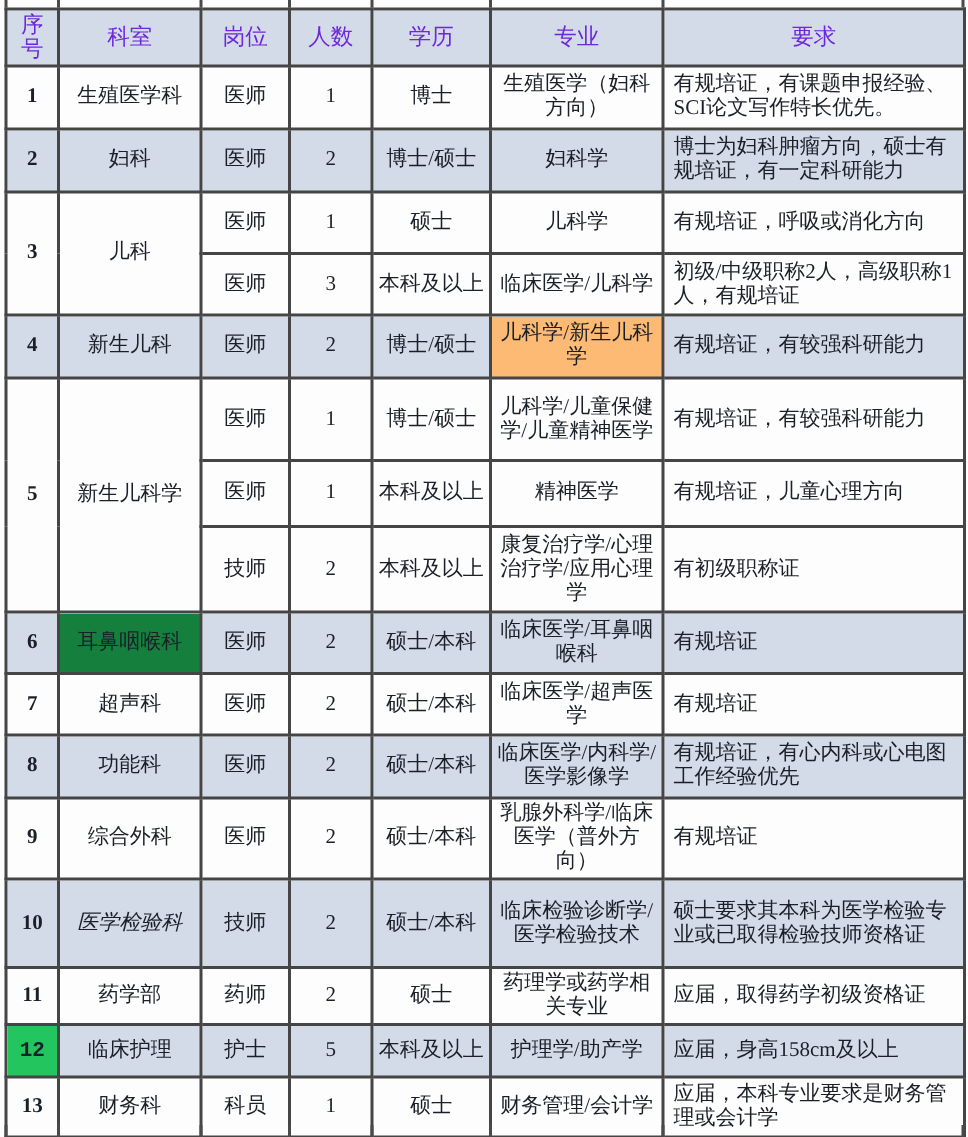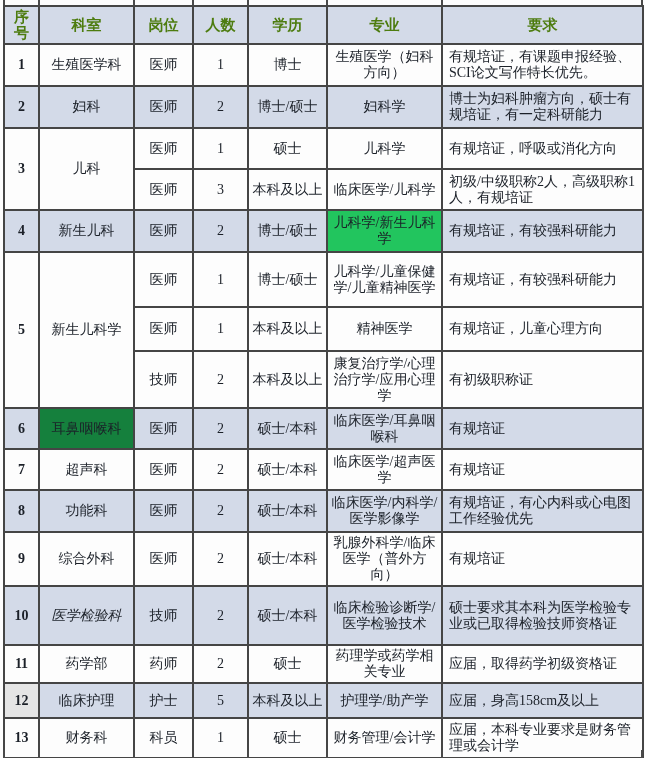--- a/index.html
+++ b/index.html
@@ -40,22 +40,22 @@
     padding: 2px 3px;
     font-size: 14px;
     line-height: 16px;
     color: #1b2028;
     text-align: center;
     vertical-align: middle;
     overflow: hidden;
     word-break: break-all;
   }
   #recruit th {
-    font-weight: bold;
-    color: #4d7c0f;
+    font-weight: normal;
+    color: #6d28d9;
     font-size: 15px;
     background: #d3dae8;
   }
   #recruit td.req {
     text-align: left;
     padding-left: 6px;
     padding-right: 4px;
   }
   #recruit td.serial {
     font-weight: bold;
@@ -126,21 +126,21 @@
           <td>本科及以上</td>
           <td>临床医学/儿科学</td>
           <td class="req">初级/中级职称2人，高级职称1人，有规培证</td>
         </tr>
         <tr class="shaded" style="height: 42px;">
           <td class="serial" rowspan="1" style="background: rgb(211, 218, 232);">4</td>
           <td rowspan="1" style="background: rgb(211, 218, 232);">新生儿科</td>
           <td style="background: rgb(211, 218, 232);">医师</td>
           <td style="background: rgb(211, 218, 232);">2</td>
           <td style="background: rgb(211, 218, 232);">博士/硕士</td>
-          <td style="background: #22c55e;">儿科学/新生儿科学</td>
+          <td style="background: #fdba74;">儿科学/新生儿科学</td>
           <td class="req" style="background: rgb(211, 218, 232);">有规培证，有较强科研能力</td>
         </tr>
         <tr class="plain" style="height: 55px;">
           <td class="serial" rowspan="3">5</td>
           <td rowspan="3">新生儿科学</td>
           <td>医师</td>
           <td>1</td>
           <td>博士/硕士</td>
           <td>儿科学/儿童保健学/儿童精神医学</td>
           <td class="req">有规培证，有较强科研能力</td>
@@ -207,21 +207,21 @@
         <tr class="plain" style="height: 28px;">
           <td class="serial" rowspan="1">11</td>
           <td rowspan="1">药学部</td>
           <td>药师</td>
           <td>2</td>
           <td>硕士</td>
           <td>药理学或药学相关专业</td>
           <td class="req">应届，取得药学初级资格证</td>
         </tr>
         <tr class="shaded" style="height: 35px;">
-          <td class="serial" rowspan="1" style="background: #e5e5e5;">12</td>
+          <td class="serial" rowspan="1" style="background: #22c55e; font-family: Liberation Mono, monospace;">12</td>
           <td rowspan="1" style="background: rgb(211, 218, 232);">临床护理</td>
           <td style="background: rgb(211, 218, 232);">护士</td>
           <td style="background: rgb(211, 218, 232);">5</td>
           <td style="background: rgb(211, 218, 232);">本科及以上</td>
           <td style="background: rgb(211, 218, 232);">护理学/助产学</td>
           <td class="req" style="background: rgb(211, 218, 232);">应届，身高158cm及以上</td>
         </tr>
         <tr class="plain" style="height: 40px;">
           <td class="serial" rowspan="1">13</td>
           <td rowspan="1">财务科</td>

